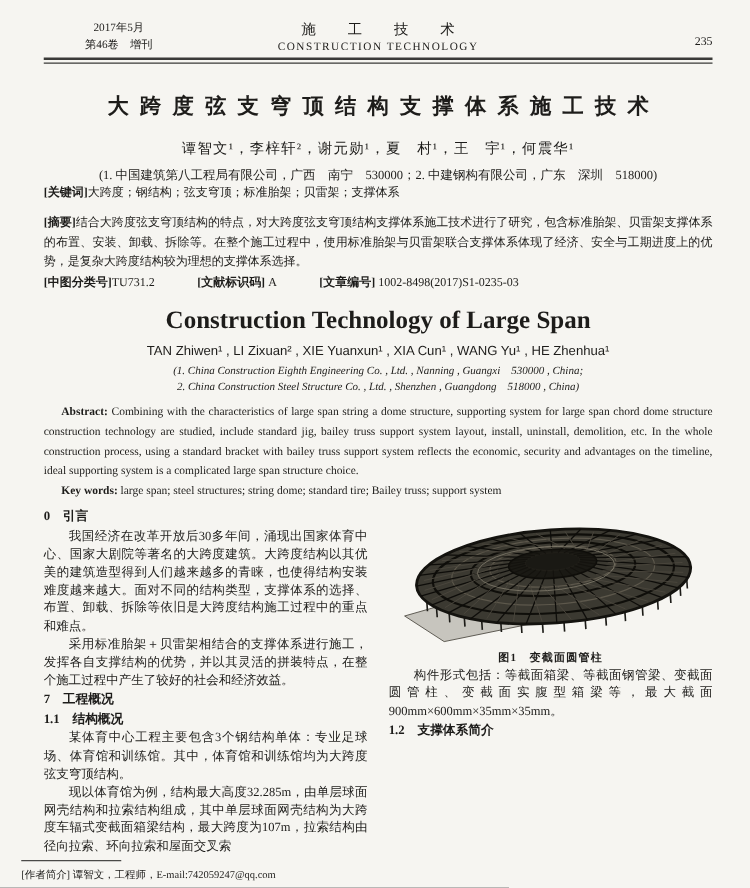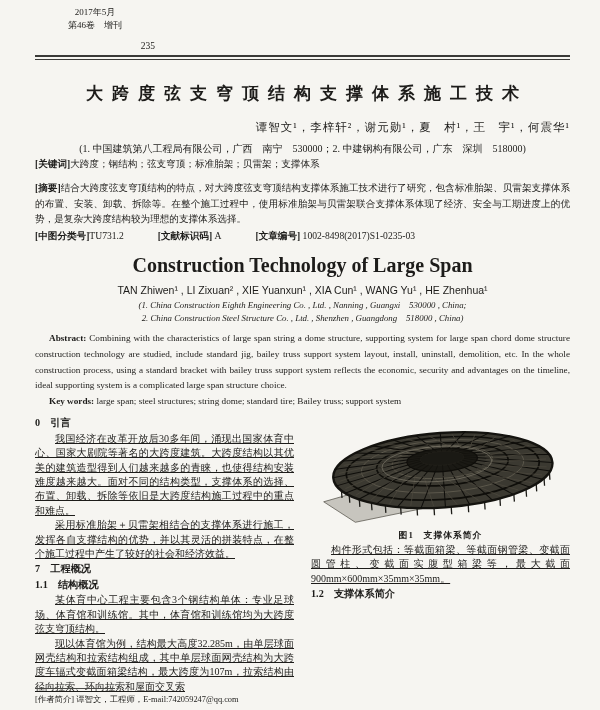--- a/index.html
+++ b/index.html
@@ -6,67 +6,71 @@
     --paper:#f6f5f1; --ink:#1d1c1a; --rule:#3a3a38;
   }
   html,body{margin:0;padding:0;background:#888;}
   .page{
     width:600px;height:710px;box-sizing:border-box;position:relative;overflow:hidden;
     background:var(--paper);color:var(--ink);
     padding:0 30px 0 35px;margin:0 auto;
     font-family:"Liberation Serif","DejaVu Serif",serif;
   }
   
-  .hdr{display:flex;align-items:flex-start;padding-top:6px;flex-direction:column;}
+  .hdr{display:flex;align-items:center;padding-top:16px;}
   .hdr-left{width:120px;font-size:9px;line-height:13px;text-align:center;}
   .hdr-center{flex:1;text-align:center;}
   .journal-cn{font-size:11.5px;letter-spacing:7px;text-indent:7px;}
   .journal-en{font-size:9px;letter-spacing:1.2px;margin-top:1px;}
   .hdr-right{width:120px;text-align:right;font-size:9.5px;padding-top:9px;}
   .hdr-rule{margin-top:4px;border-top:2.5px solid var(--rule);border-bottom:1px solid var(--rule);height:2px;}
   
   .title-cn{text-align:center;font-size:17px;font-weight:700;letter-spacing:9px;text-indent:9px;margin:22px 0 0;}
-  .authors-cn{text-align:right;font-size:11.5px;letter-spacing:1px;margin-top:15px;}
+  .authors-cn{text-align:center;font-size:11.5px;letter-spacing:1px;margin-top:15px;}
   .affil-cn{text-align:center;font-size:10px;margin-top:7px;}
   
   .meta{font-size:9.6px;line-height:15.4px;text-align:justify;margin:0;}
   .meta.first{margin-top:9px;}
   .meta b{font-weight:700;}
   .class-line{display:flex;margin-top:1px;}
   .class-line .seg{margin-right:34px;white-space:nowrap;}
   
   .title-en{text-align:center;font-size:20px;font-weight:700;line-height:20px;margin-top:12px;}
   .authors-en{text-align:center;font-size:10.5px;margin-top:9px;font-family:"Liberation Sans","DejaVu Sans",sans-serif;}
   .affil-en{text-align:center;font-size:8.8px;font-style:italic;margin-top:4px;}
   .eabs{font-size:9.2px;line-height:15.8px;text-align:justify;margin:6px 0 0;text-indent:14px;}
   .eabs b{font-weight:700;font-style:normal;}
   .ekw{font-size:9.2px;margin-top:2px;text-indent:14px;}
   .ekw b{font-weight:700;}
   
   .columns{display:flex;gap:17px;margin-top:9px;}
   .col{width:259px;font-size:10px;line-height:14.4px;text-align:justify;}
   .col p{margin:0;}
-  .col .indent{text-indent:2em;text-decoration:underline;}
+  .col .indent{text-indent:2em;}
   .sec-h{font-size:10.2px;font-weight:700;margin:1px 0 1px;text-align:left;}
   figure{margin:3px 0 0;text-align:center;}
   figure svg{width:252px;height:108px;display:block;margin:0 auto;}
   figcaption{font-size:8.8px;font-weight:700;margin-top:2px;letter-spacing:1px;}
   
-  .footnote{position:absolute;left:35px;bottom:5px;width:270px;font-size:8.4px;}
+  .footnote{position:absolute;left:17px;bottom:5px;width:270px;font-size:8.4px;}
   .fn-rule{width:80px;border-top:1px solid #4a4a48;margin-bottom:5px;}
 </style>
 </head>
 <body>
 
 <div class="page">
 
   <div class="hdr">
     <div class="hdr-left">
       <div>2017年5月</div>
       <div>第46卷　增刊</div>
+    </div>
+    <div class="hdr-center">
+      <div class="journal-cn">施　工　技　术</div>
+      <div class="journal-en">CONSTRUCTION TECHNOLOGY</div>
     </div>
     <div class="hdr-right">235</div>
   </div>
   <div class="hdr-rule"></div>
 
   <h1 class="title-cn">大跨度弦支穹顶结构支撑体系施工技术</h1>
   <div class="authors-cn">谭智文¹，李梓轩²，谢元勋¹，夏　村¹，王　宇¹，何震华¹</div>
   <div class="affil-cn">(1. 中国建筑第八工程局有限公司，广西　南宁　530000；2. 中建钢构有限公司，广东　深圳　518000)</div>
 
   <p class="meta"><b>[关键词]</b><span>大跨度；钢结构；弦支穹顶；标准胎架；贝雷架；支撑体系</span></p>
@@ -179,21 +183,21 @@
               <line x1="169.0242828451742" y1="20.13243344828203" x2="161.92058328803046" y2="35.64422456816313" stroke="#4a463c" stroke-width="0.8"></line>
               <line x1="191.6407957773692" y1="23.8244804293252" x2="169.29348872152028" y2="38.083053971951315" stroke="#4a463c" stroke-width="0.8"></line>
               <line x1="211.26667017101195" y1="29.129942314911187" x2="174.79634290646584" y2="40.9890739537644" stroke="#4a463c" stroke-width="0.8"></line>
               <line x1="226.91778273349064" y1="35.7827810924172" x2="178.15320975611598" y2="44.216564537231584" stroke="#4a463c" stroke-width="0.8"></line>
               <line x1="237.809321327568" y1="43.449395645703646" x2="179.19576194957403" y2="47.603685867670826" stroke="#4a463c" stroke-width="0.8"></line>
               <line x1="243.3951387290325" y1="51.74534990807429" x2="177.87172156654114" y2="50.98059353818694" stroke="#4a463c" stroke-width="0.8"></line>
               <ellipse cx="132" cy="45" rx="37.76" ry="12" fill="#15140f" fill-opacity="0.85"></ellipse>
               <ellipse cx="126" cy="49" rx="59" ry="18.799999999999997" fill="none" stroke="#857f70" stroke-width="0.8" stroke-opacity="0.8"></ellipse>
             </g>
           </svg>
-        <figcaption>图1　支撑体系简介</figcaption>
+        <figcaption>图1　变截面圆管柱</figcaption>
       </figure>
       <p class="indent">构件形式包括：等截面箱梁、等截面钢管梁、变截面圆管柱、变截面实腹型箱梁等，最大截面900mm×600mm×35mm×35mm。</p>
       <h3 class="sec-h">1.2　支撑体系简介</h3>
 
     </div>
   </div>
 
   <div class="footnote">
     <div class="fn-rule"></div>
     <div>[作者简介] 谭智文，工程师，E-mail:742059247@qq.com</div>

